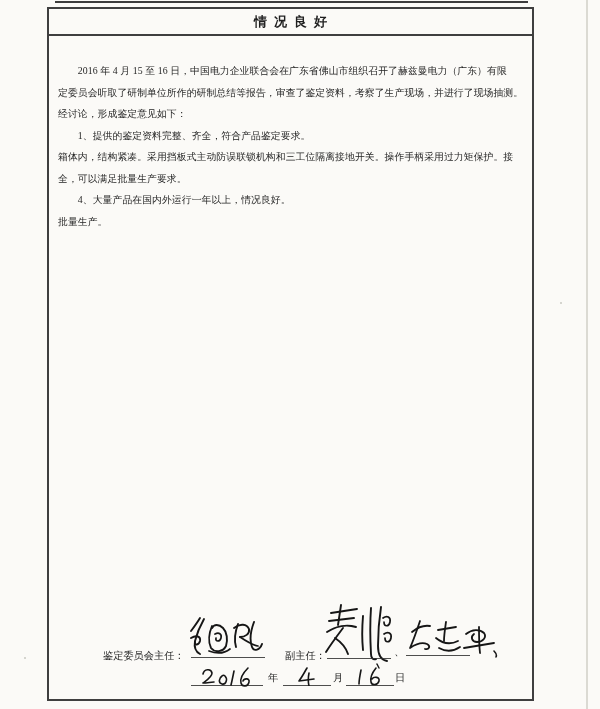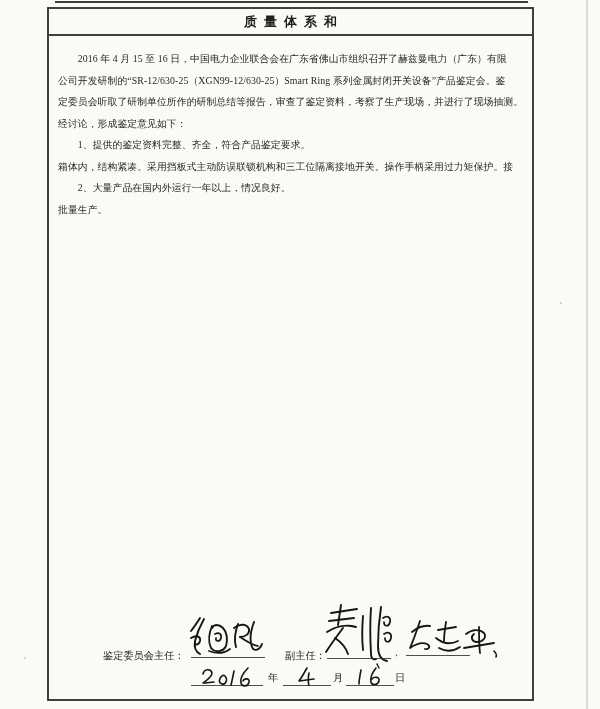--- a/index.html
+++ b/index.html
@@ -22,21 +22,21 @@
     border:2px solid #3f3f3f;box-sizing:border-box;background:transparent;
   }
   .title-row{
     height:27px;border-bottom:2px solid #3f3f3f;box-sizing:border-box;
     display:flex;align-items:center;justify-content:center;
   }
   .title-text{
     font-size:13px;font-weight:600;color:#1f1f1f;
     letter-spacing:7px;padding-left:7px;white-space:nowrap;
   }
-  .body-cell{position:relative;padding:12px 6px 0 9px;}
+  .body-cell{position:relative;padding:24px 6px 0 9px;}
   .line{
     height:21.5px;line-height:21.5px;font-size:9.8px;
     white-space:pre;color:#262626;letter-spacing:0.1px;
   }
 
   
   .sig-label{position:absolute;font-size:10.2px;color:#242424;white-space:nowrap;}
   .lbl-chair{left:103px;top:649px;}
   .lbl-vice{left:285px;top:649px;}
   .sig-sep{position:absolute;left:394px;top:644px;font-size:11px;color:#1c1c1c;}
@@ -66,31 +66,31 @@
 
 <div class="page">
 
   <div class="scan-topline"></div>
   <div class="scan-edge"></div>
   <div class="speck s1"></div>
   <div class="speck s2"></div>
 
   <div class="doc-table">
     <div class="title-row">
-      <span class="title-text">质量体系和</span>
+      <span class="title-text">情况良好</span>
     </div>
     <div class="body-cell">
       <div id="body-lines">
           <div class="line">　　2016 年 4 月 15 至 16 日，中国电力企业联合会在广东省佛山市组织召开了赫兹曼电力（广东）有限</div>
-          <div class="line">公司开发研制的“SR-12/630-25（XGN99-12/630-25）Smart Ring 系列金属封闭开关设备”产品鉴定会。鉴</div>
           <div class="line">定委员会听取了研制单位所作的研制总结等报告，审查了鉴定资料，考察了生产现场，并进行了现场抽测。</div>
           <div class="line">经讨论，形成鉴定意见如下：</div>
           <div class="line">　　1、提供的鉴定资料完整、齐全，符合产品鉴定要求。</div>
           <div class="line">箱体内，结构紧凑。采用挡板式主动防误联锁机构和三工位隔离接地开关。操作手柄采用过力矩保护。接</div>
-          <div class="line">　　2、大量产品在国内外运行一年以上，情况良好。</div>
+          <div class="line">全，可以满足批量生产要求。</div>
+          <div class="line">　　4、大量产品在国内外运行一年以上，情况良好。</div>
           <div class="line">批量生产。</div>
         </div>
     </div>
   </div>
 
   <span class="sig-label lbl-chair">鉴定委员会主任：</span>
 
   <span class="sig sig-chair" aria-label="handwritten signature">
     <svg width="76" height="42" viewBox="0 0 76 42">
       <path stroke-width="1.9" d="M12,2 C9,7 6,11 3,15"></path>

